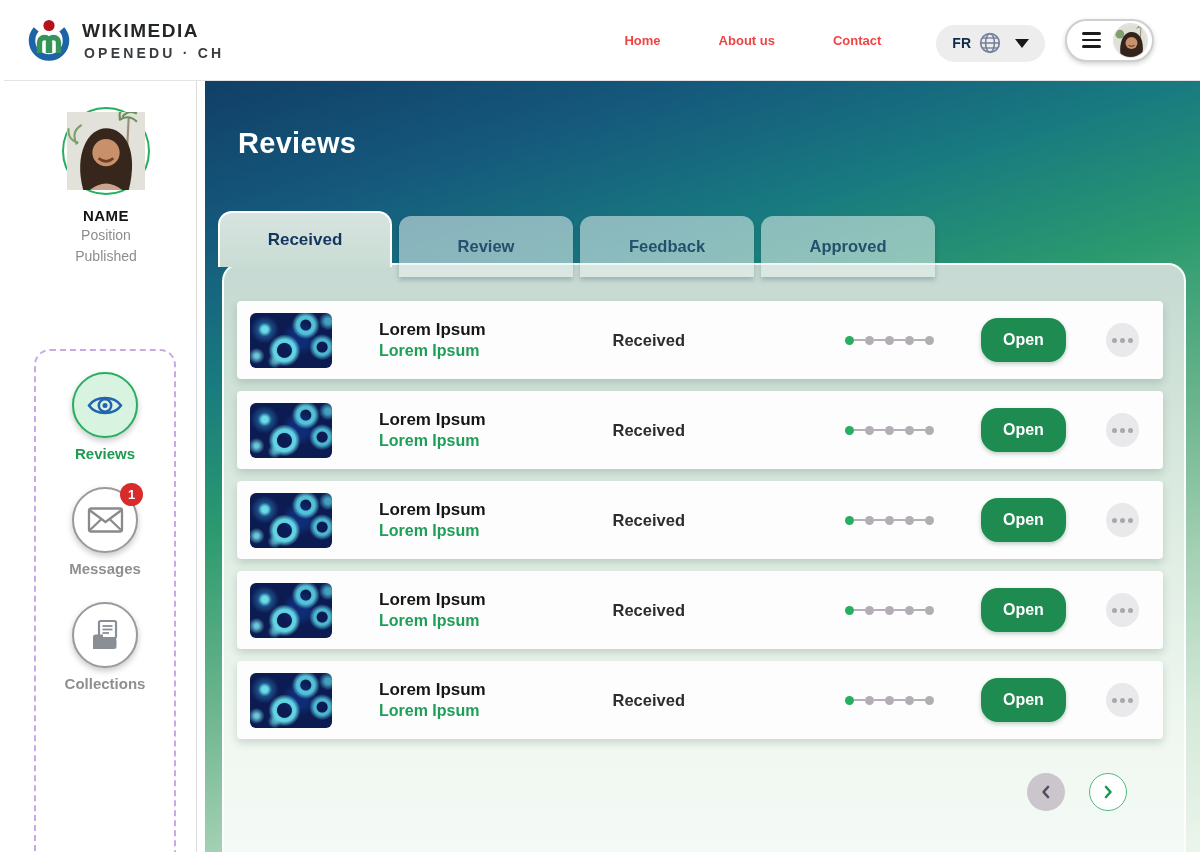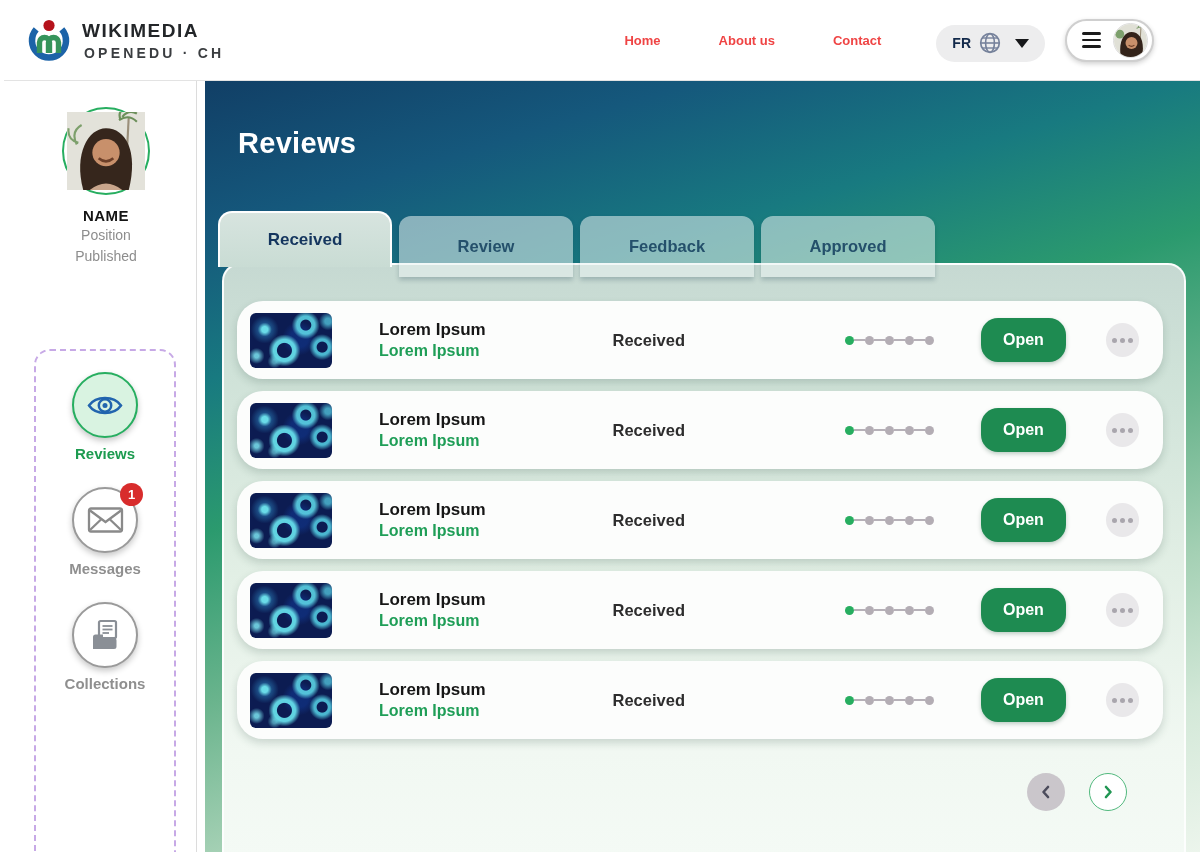--- a/index.html
+++ b/index.html
@@ -60,21 +60,21 @@
          justify-content:center; font-size:16.5px; font-weight:600; color:#24506b; cursor:pointer;
          background:rgba(233,243,240,.55); box-shadow:0 3px 5px rgba(0,40,60,.22); }
   .tab.active { height:56px; margin-top:0; background:linear-gradient(180deg,#d7e4df 0%,#c9dcd4 100%);
                 border:2.5px solid #fefefe; border-bottom:none; border-radius:14px 14px 0 0;
                 color:#14355e; font-weight:bold; font-size:17px; box-shadow:none; }
 
   .panel { position:absolute; top:182px; left:17px; right:14px; bottom:-6px; z-index:2;
            border:2px solid rgba(255,255,255,.9); border-bottom:none; border-radius:18px 18px 0 0;
            background:linear-gradient(180deg,#c6d9d2 0%,#cfe2d8 18%,#e2efe5 52%,#f1f8f2 82%,#f4faf5 100%); }
   .cards { padding:36px 21px 0 13px; }
-  .card { height:78px; margin-bottom:12px; border-radius:26px; background:#fcfdfc;
+  .card { height:78px; margin-bottom:12px; border-radius:4px; background:#fcfdfc;
           box-shadow:0 4px 9px rgba(25,60,50,.18); display:flex; align-items:center; padding:0 24px 0 13px; }
   .thumb { width:82px; height:55px; border-radius:6px; flex:0 0 auto; background-color:#0c1c52;
            background-image:
              radial-gradient(circle at 18% 30%, rgba(110,230,240,.95) 0 3px, rgba(50,150,210,.4) 7px, transparent 14px),
              radial-gradient(circle at 68% 22%, transparent 5px, rgba(95,220,235,.85) 6px 9px, transparent 14px),
              radial-gradient(circle at 42% 68%, transparent 7px, rgba(105,230,240,.9) 8px 11px, transparent 16px),
              radial-gradient(circle at 88% 62%, transparent 5px, rgba(85,210,230,.85) 6px 8px, transparent 13px),
              radial-gradient(circle at 8% 78%, rgba(130,240,250,.8) 0 2px, transparent 8px),
              radial-gradient(circle at 30% 88%, rgba(120,235,245,.6) 0 2px, transparent 7px),
              radial-gradient(circle at 60% 46%, rgba(15,45,120,.95) 0 9px, transparent 17px),

